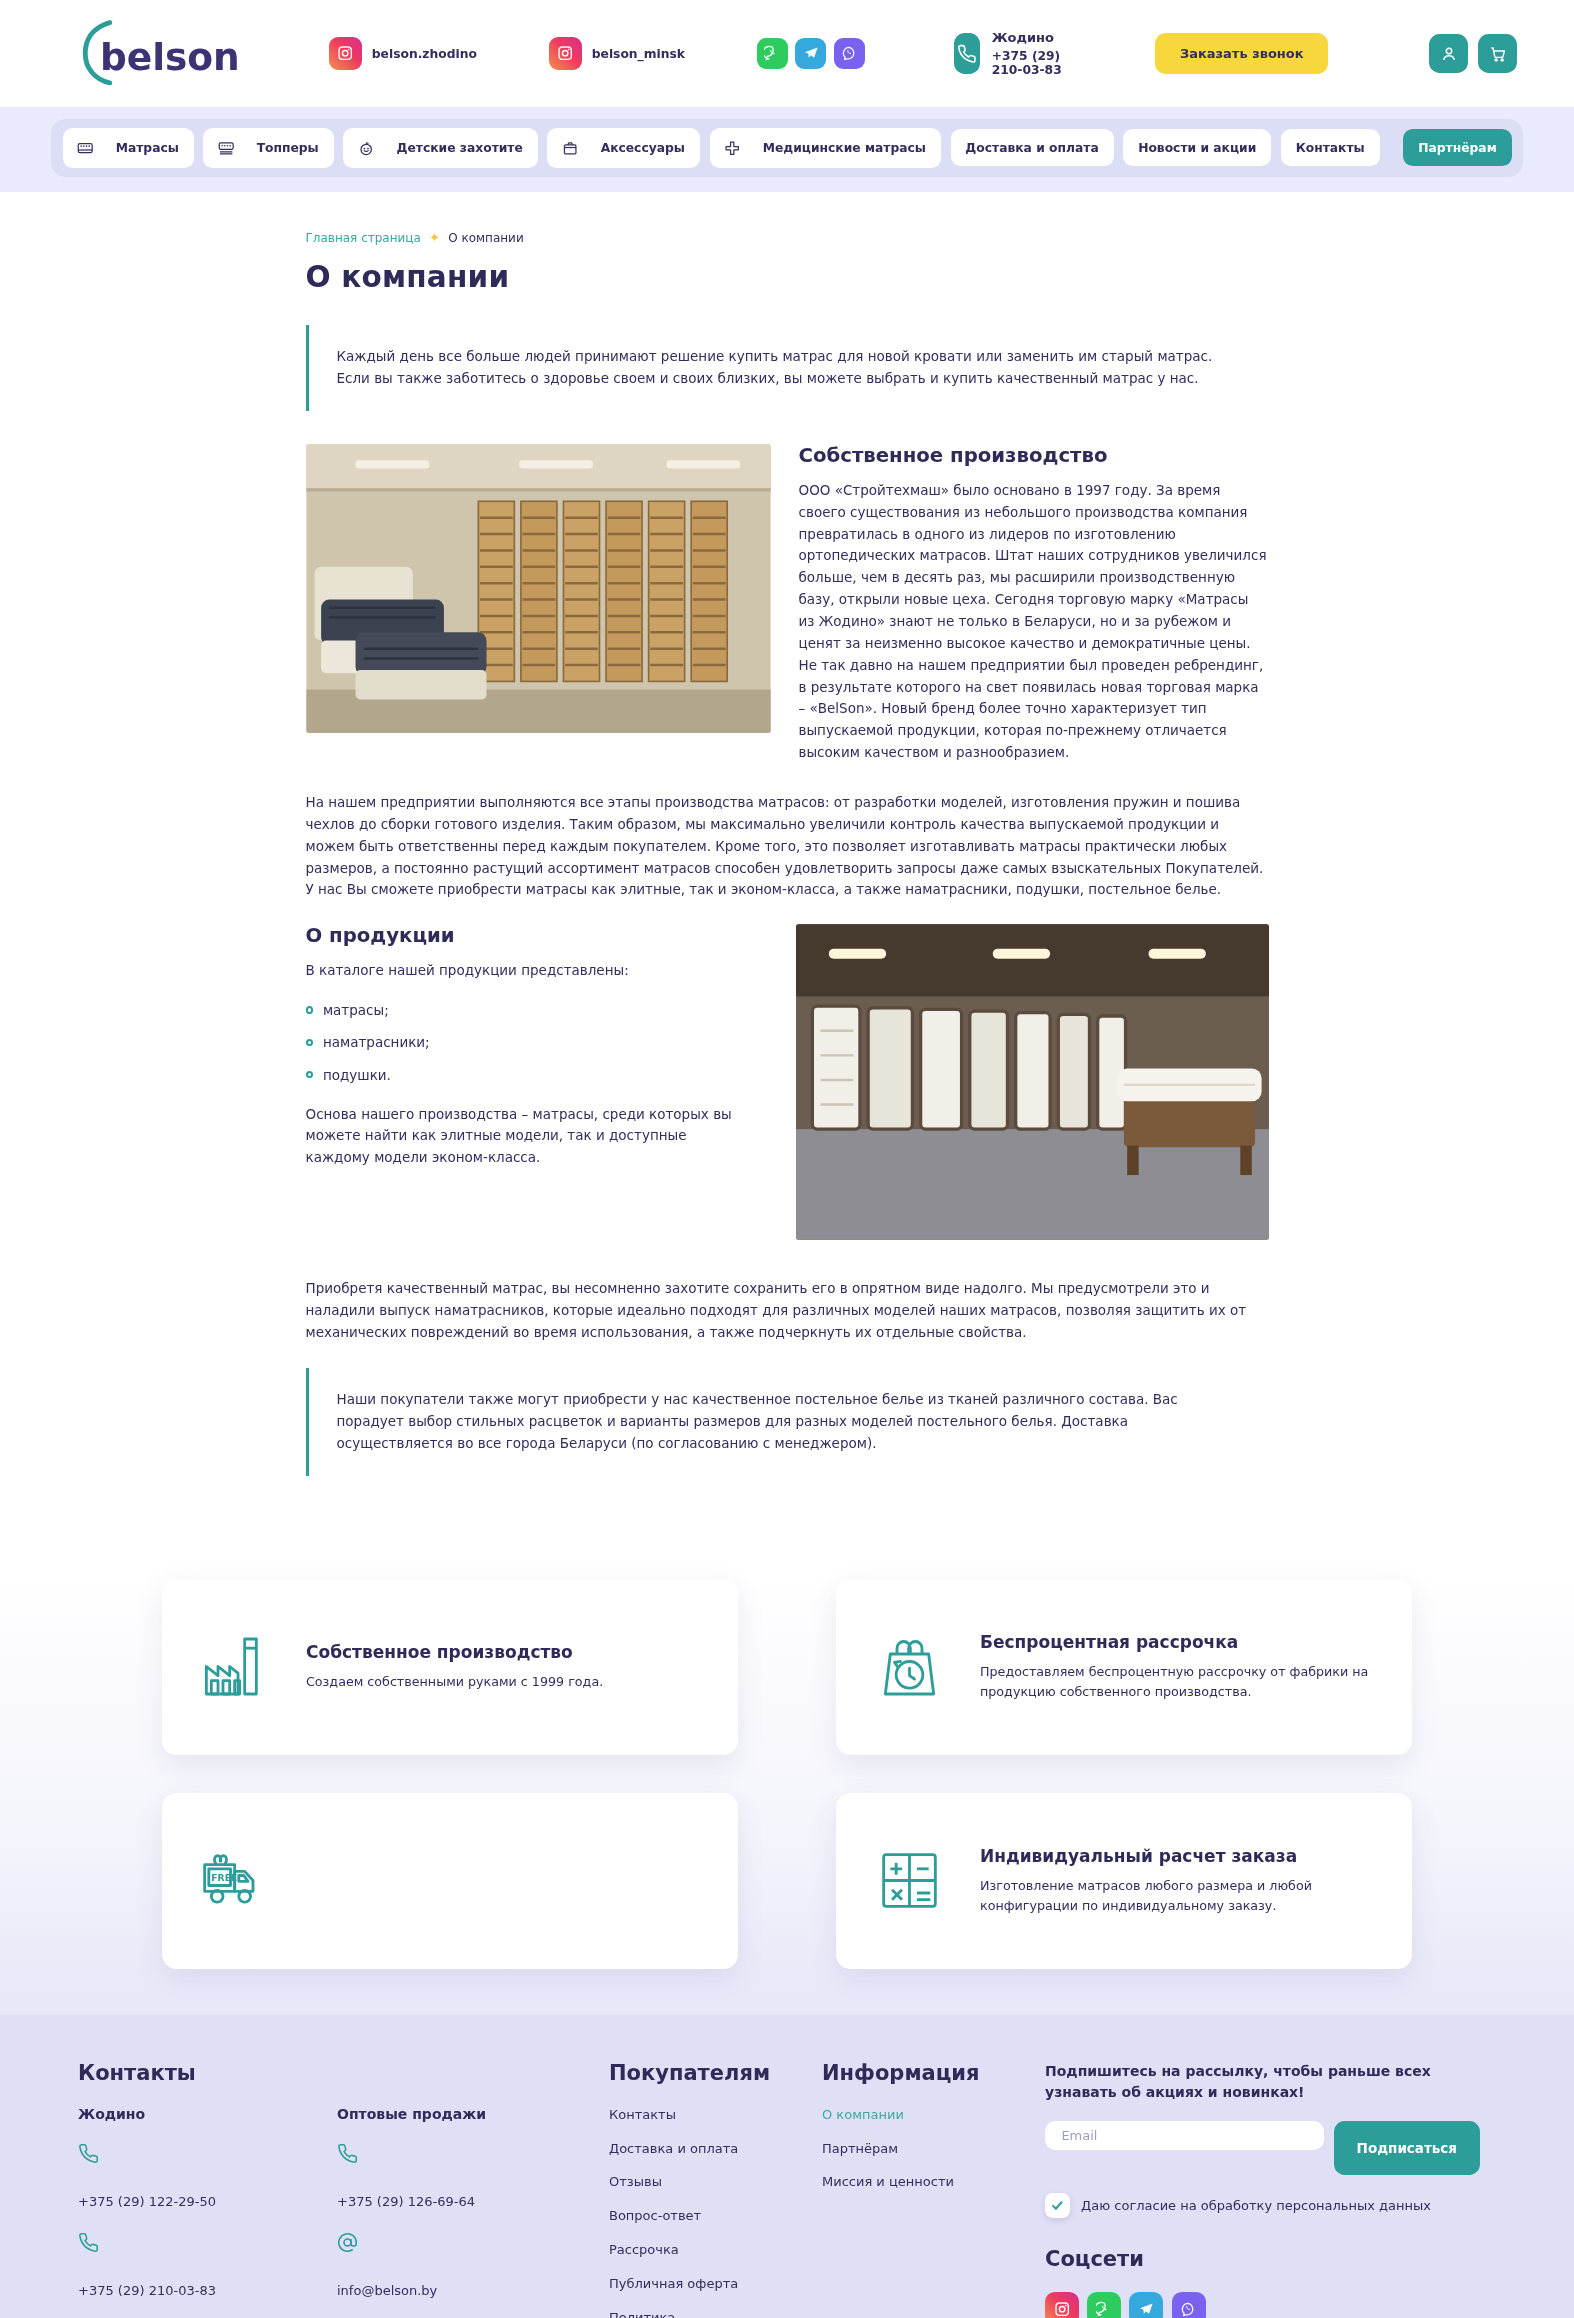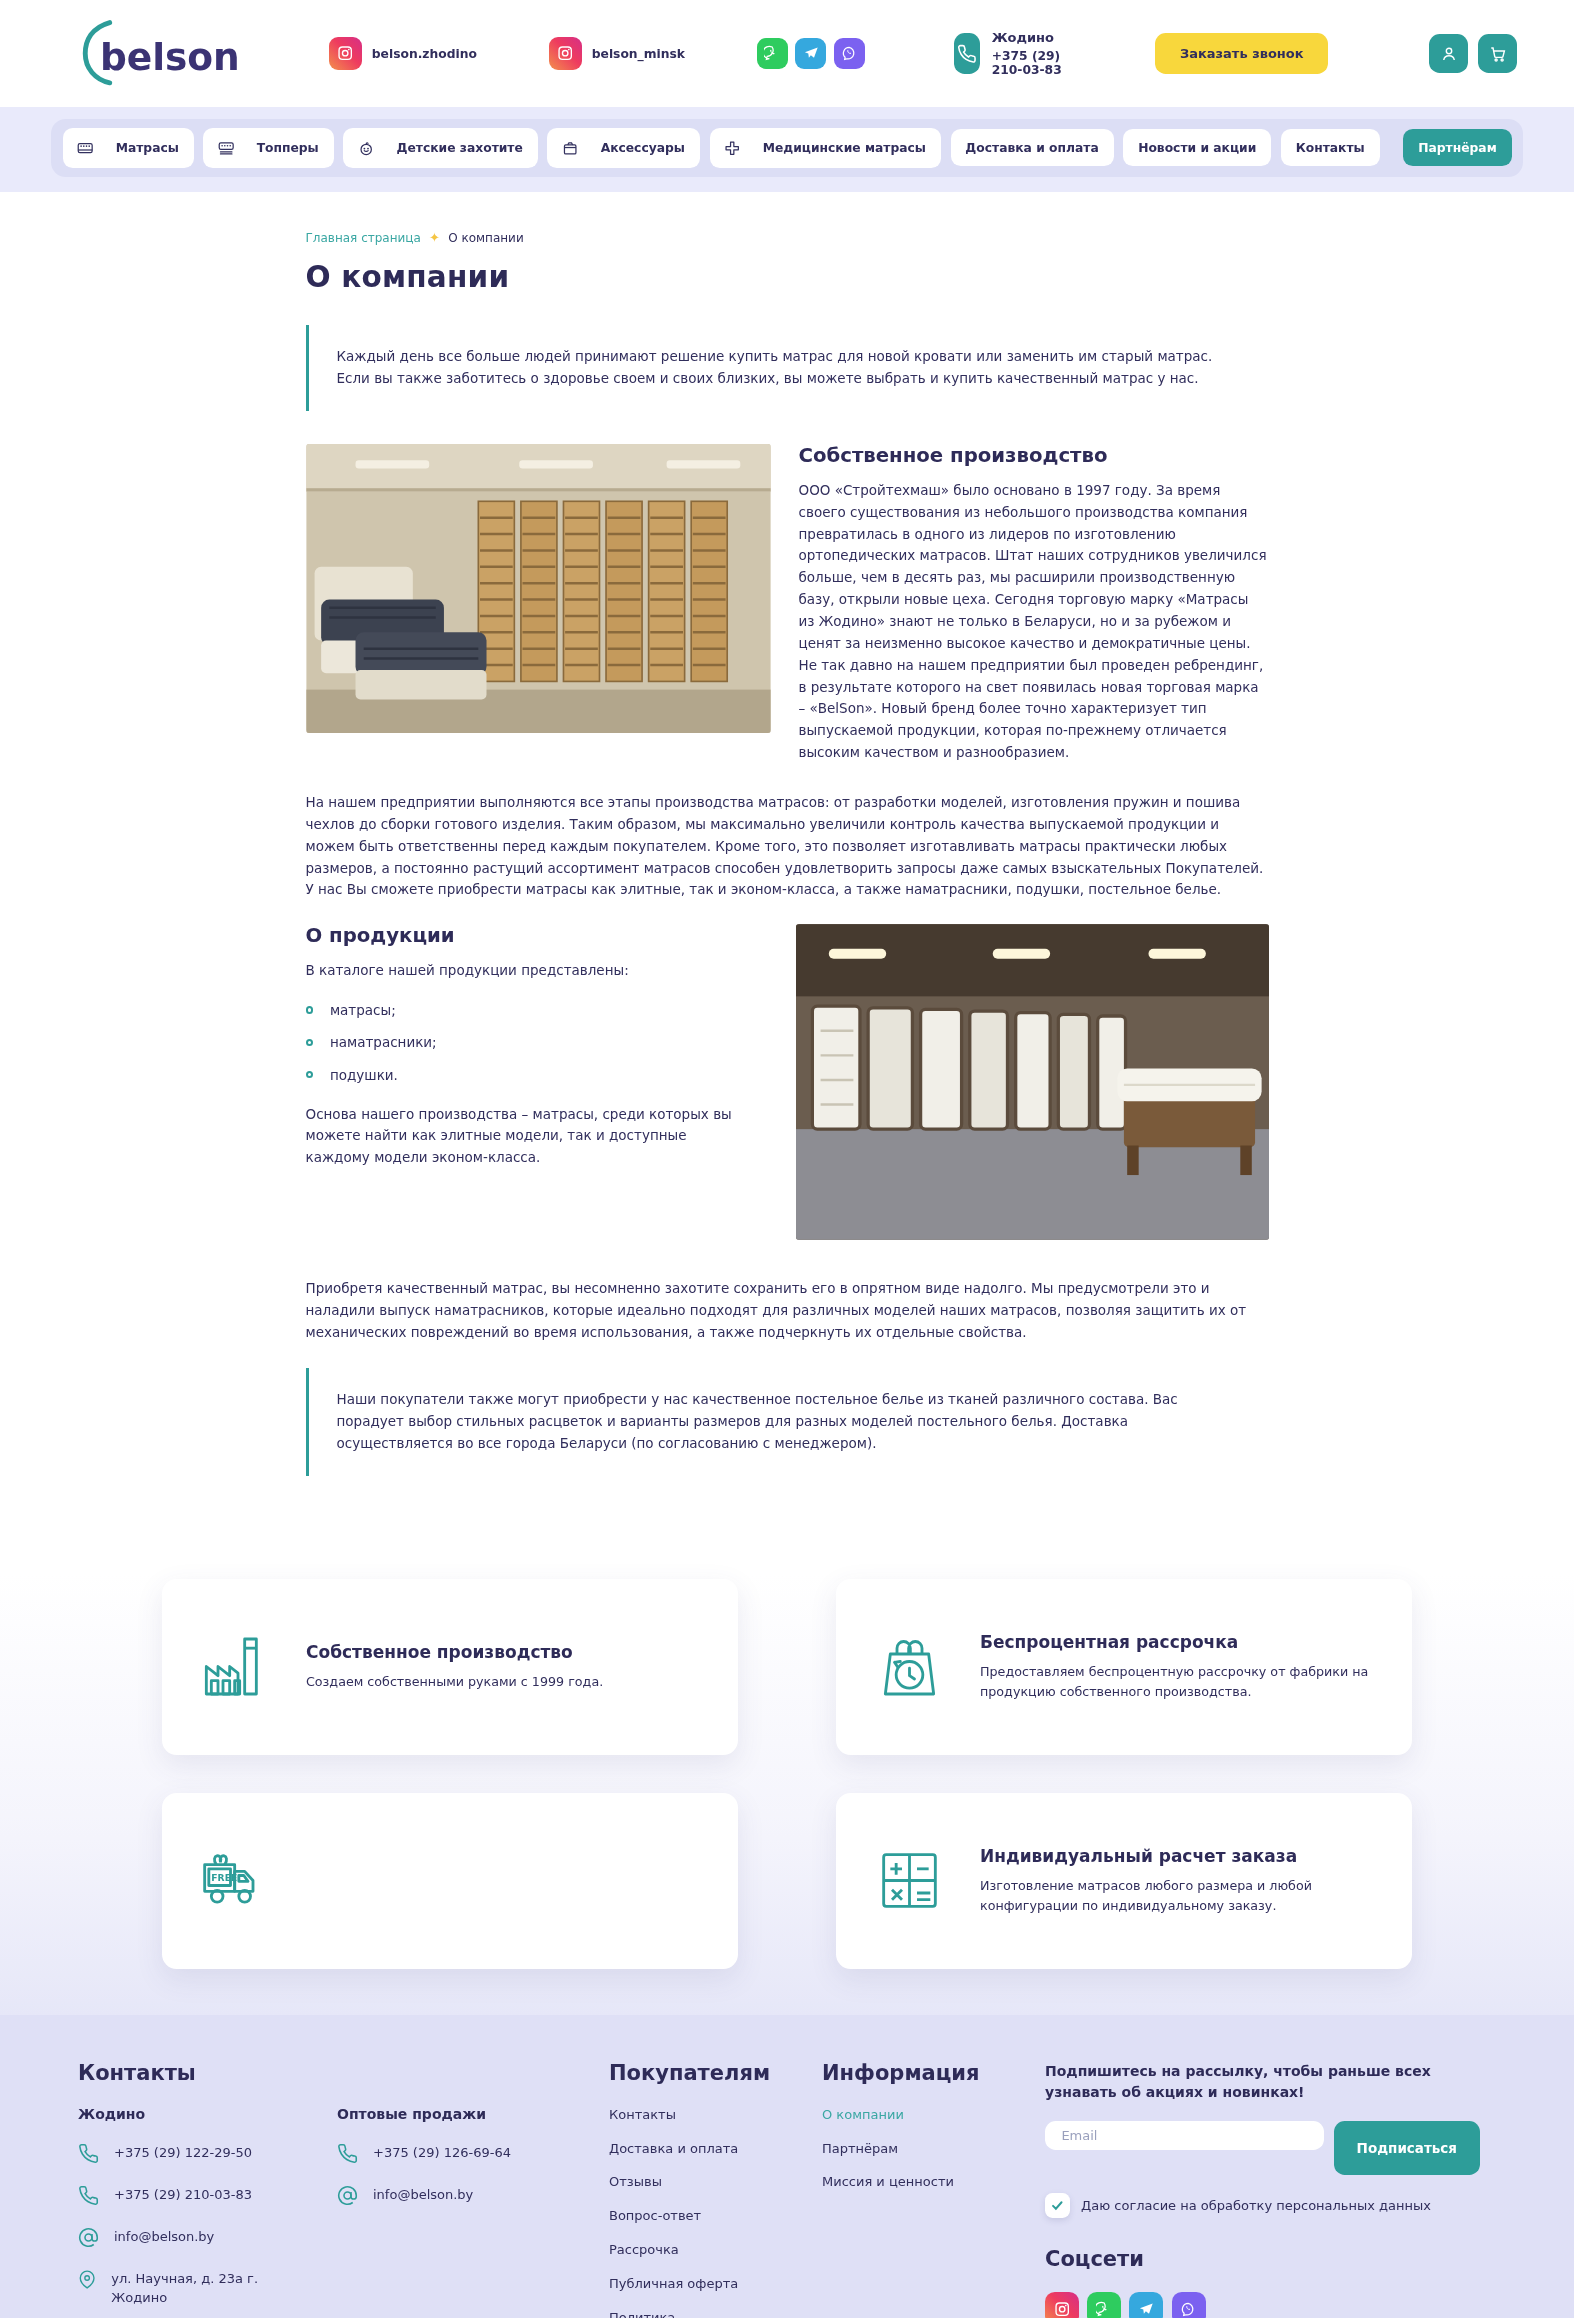--- a/index.html
+++ b/index.html
@@ -59,42 +59,42 @@
   .quote {
     border-left: 3.3px solid #2d9d99; padding: 21px 28px; margin-top: 31px;
     font-size: 13.5px; line-height: 1.62; color: #312e5c;
   }
   .sec { display: flex; gap: 28px; margin-top: 33px; }
   .photo { flex: none; border-radius: 3.3px; overflow: hidden; display: block; }
   h2 { font-size: 19.7px; font-weight: 700; color: #2e2b58; margin-bottom: 13px; }
   .body-p { font-size: 13.5px; line-height: 1.62; color: #312e5c; }
   .mt32 { margin-top: 28px; }
   ul.prod { list-style: none; margin: 19.7px 0 21px; }
-  ul.prod li { display: flex; align-items: center; gap: 17px; margin: 16.4px 0; font-size: 13.5px; color: #312e5c; }
+  ul.prod li { display: flex; align-items: center; gap: 10px; margin: 16.4px 0; font-size: 13.5px; color: #312e5c; }
   .dot { width: 7.4px; height: 7.4px; border: 2.5px solid #2d9d99; border-radius: 50%; flex: none; }
   
   .features-band { margin-top: 98px; background: linear-gradient(180deg,#ffffff 0%,#f4f4fc 60%,#e6e7f8 100%); padding: 4.9px 162px 46px; }
   .features { display: grid; grid-template-columns: 1fr 1fr; column-gap: 98px; row-gap: 38px; }
   .card {
     background: #fff; border-radius: 14.8px; padding: 28px 36px;
     box-shadow: 0 9.8px 28px rgba(70,70,130,.10);
     display: flex; align-items: center; gap: 33px; min-height: 176px;
   }
   .card .txt h3 { font-size: 17px; font-weight: 700; color: #2e2b58; margin-bottom: 9.8px; }
   .card .txt p { font-size: 12.7px; line-height: 1.55; color: #312e5c; }
   .f-icon { flex: none; }
   
   footer { background: #dfe0f6; padding: 46px 78px 0; }
   .fgrid { display: flex; }
   .f-contacts { width: 531px; }
   .f-contacts > h3, .f-col > h3, .f-sub h3.sect { font-size: 21px; font-weight: 700; color: #2e2b58; margin-bottom: 21px; }
   .f-2col { display: flex; }
   .f-2col .col1 { width: 259px; }
   .subhead { font-size: 14px; font-weight: 700; color: #2e2b58; margin-bottom: 21px; }
-  .c-row { display: flex; align-items: flex-start; gap: 15px; margin-bottom: 21px; font-size: 13px; color: #312e5c; cursor: pointer; max-width: 213px; line-height: 1.5; }
+  .c-row { display: flex; align-items: flex-start; gap: 28px; margin-bottom: 21px; font-size: 13px; color: #312e5c; cursor: pointer; max-width: 213px; line-height: 1.5; flex-direction: column; }
   .c-row.static { cursor: default; }
   .f-col { width: 213px; }
   .f-col.info-col { width: 223px; }
   .f-link { display: block; font-size: 13px; color: #312e5c; margin-bottom: 15.6px; cursor: pointer; line-height: 1.4; max-width: 176px; }
   .f-link.active { color: #3aa7a3; }
   .f-sub { width: 435px; }
   .f-sub .lead { font-size: 14px; font-weight: 700; color: #2e2b58; line-height: 1.5; margin-bottom: 18px; }
   .subform { display: flex; gap: 9.8px; margin-bottom: 18px; }
   .subform input {
     flex: 1; height: 29px; border: none; border-radius: 10.7px; background: #fff;

